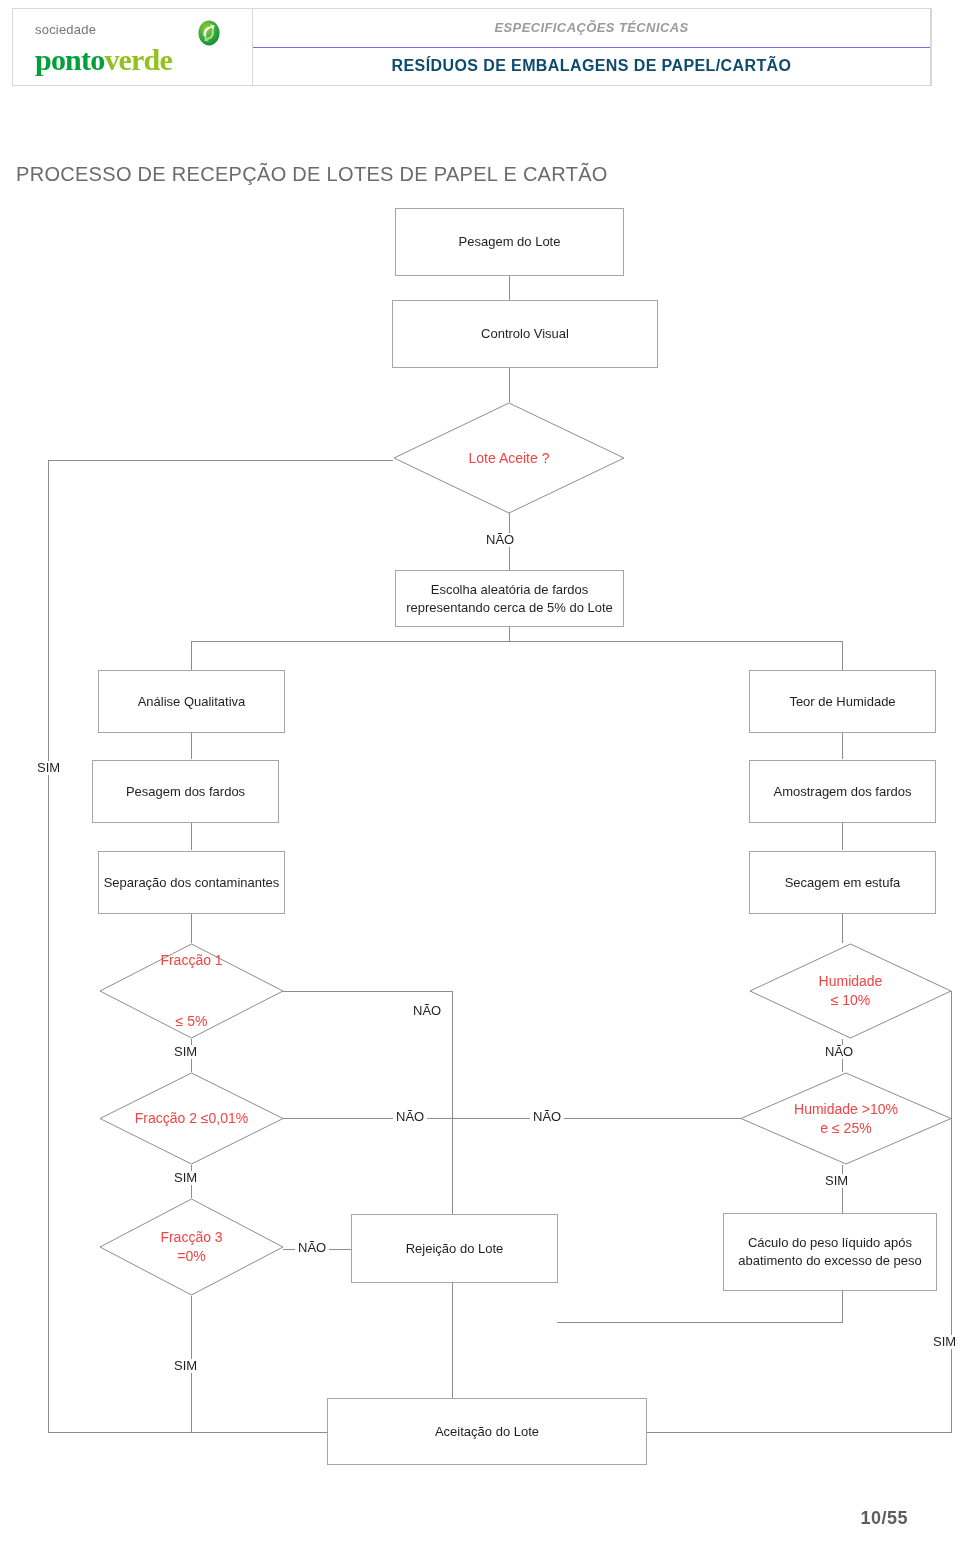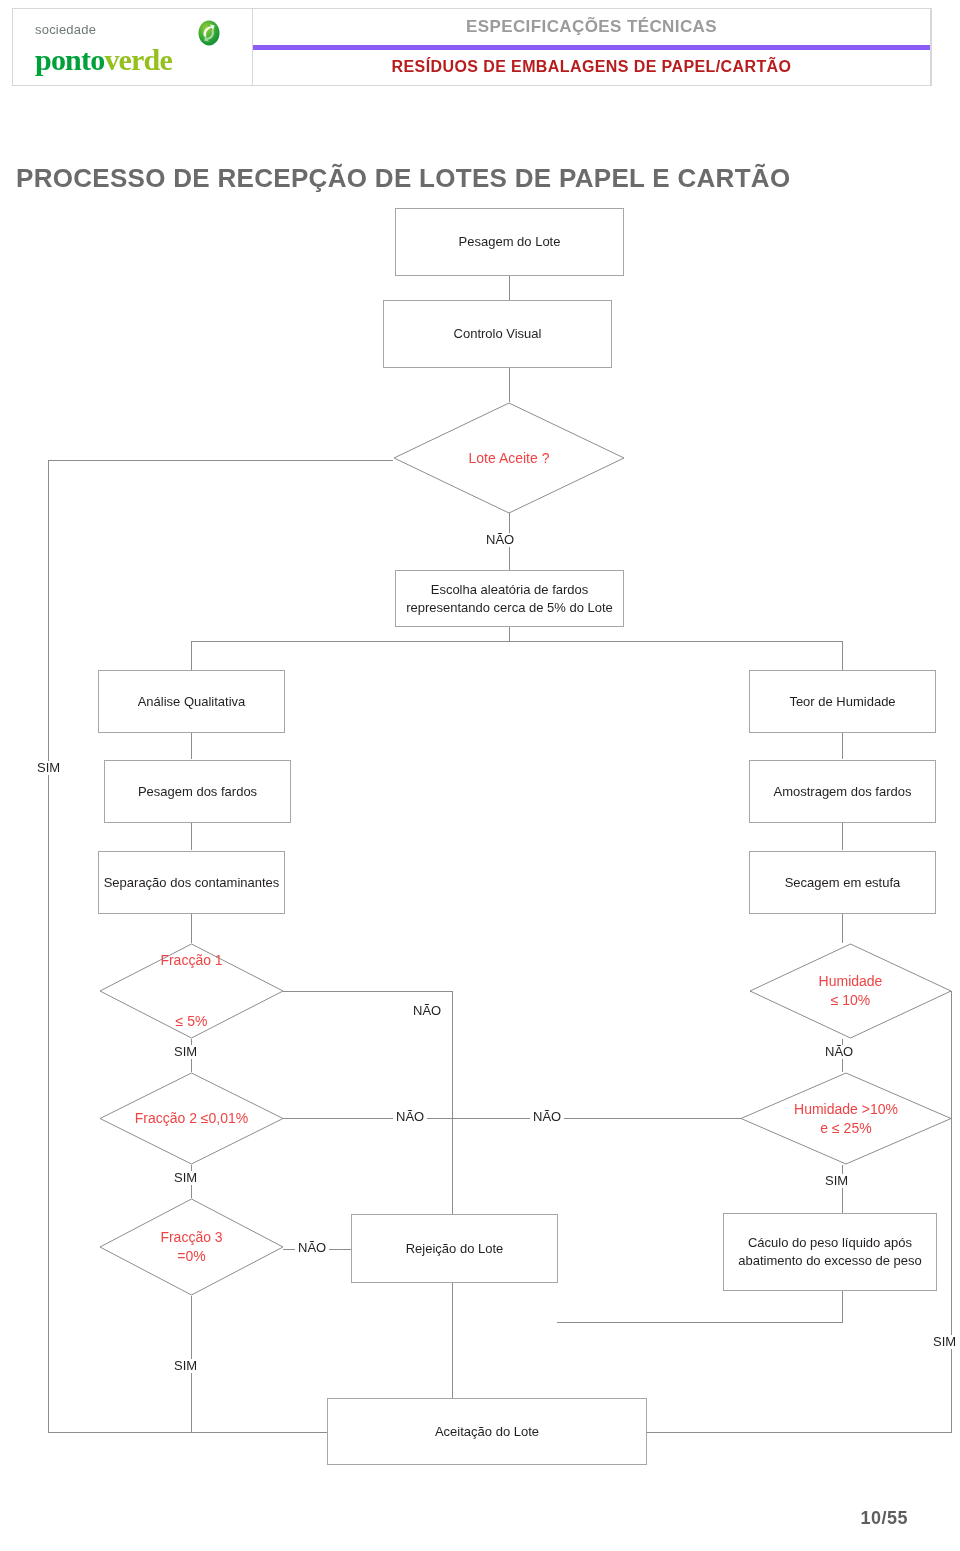--- a/index.html
+++ b/index.html
@@ -68,43 +68,44 @@
     flex-direction:column;
   }
   .hdr-line1,.hdr-line2{
     flex:1;
     display:flex;align-items:center;justify-content:center;
     text-align:center;
     font-weight:bold;
     letter-spacing:.4px;
   }
   .hdr-line1{
-    border-bottom:5px solid #8b5cf6;
+    border-bottom:1px solid #8b5cf6;
     color:#9b9b9b;
-    font-size:17px;
+    font-size:13px;
+    font-style:italic;
   }
   .hdr-line2{
-    color:#b91c1c;
+    color:#0c4a6e;
     font-size:16px;
   }
   .hdr-year{
     width:128px;
     display:flex;align-items:center;justify-content:center;
     font-size:20px;
     font-weight:bold;
     color:#9c9c9c;
     box-sizing:border-box;
   }
 
   
   .page-title{
     position:absolute;
     left:16px; top:163px;
-    font-size:26px;
-    font-weight:bold;
+    font-size:20px;
+    font-weight:normal;
     color:#6b6b6b;
     letter-spacing:.3px;
   }
 
   
   .flow{
     position:absolute;
     left:0; top:0;
     width:960px; height:1551px;
   }
@@ -249,21 +250,21 @@
     <div class="edge h" style="left:283px;top:1249px;width:68px;"></div>
 
     <div class="edge v" style="left:191px;top:1296px;height:137px;"></div>
 
     <div class="edge v" style="left:452px;top:1283px;height:115px;"></div>
 
     <div class="node" style="left:395px;top:208px;width:229px;height:68px;">
       <span>Pesagem do Lote</span>
     </div>
 
-    <div class="node" style="left:383px;top:300px;width:229px;height:68px;">
+    <div class="node" style="left:392px;top:300px;width:266px;height:68px;">
       <span>Controlo Visual</span>
     </div>
 
     <div class="diamond" style="left:393px;top:402px;width:232px;height:112px;">
       <svg width="232" height="112" viewBox="0 0 232 112">
         <polygon points="116,1 231,56 116,111 1,56" fill="#ffffff" stroke="#8d8d8d" stroke-width="1"></polygon>
       </svg>
       <div class="dlabel">Lote Aceite ?</div>
     </div>
 
@@ -273,21 +274,21 @@
     </div>
 
     <div class="node" style="left:98px;top:670px;width:187px;height:63px;">
       <span>Análise Qualitativa</span>
     </div>
 
     <div class="node" style="left:749px;top:670px;width:187px;height:63px;">
       <span>Teor de Humidade</span>
     </div>
 
-    <div class="node" style="left:104px;top:760px;width:187px;height:63px;">
+    <div class="node" style="left:92px;top:760px;width:187px;height:63px;">
       <span>Pesagem dos fardos</span>
     </div>
 
     <div class="node" style="left:749px;top:760px;width:187px;height:63px;text-align:center;">
       <span>Amostragem dos fardos</span>
     </div>
 
     <div class="node" style="left:98px;top:851px;width:187px;height:63px;">
       <span>Separação dos contaminantes</span>
     </div>

